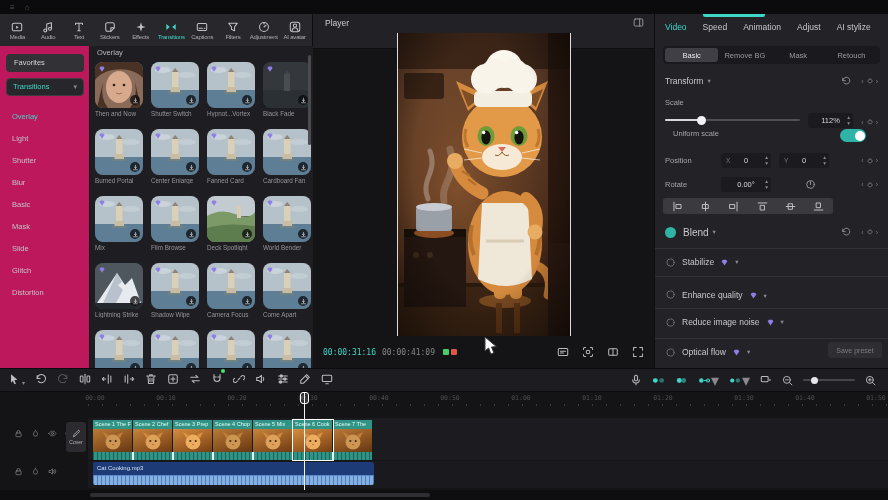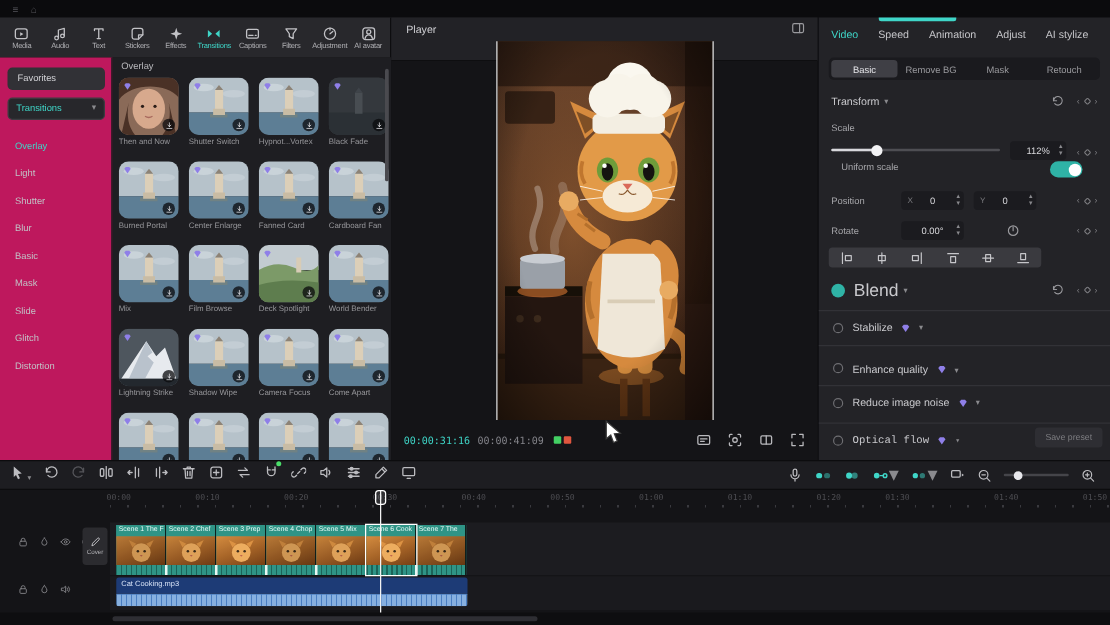--- a/index.html
+++ b/index.html
@@ -1016,21 +1016,21 @@
         </span>
         <span class="icn ">
           <svg width="11" height="11" viewBox="0 0 14 14" fill="none" stroke="currentColor" stroke-width="1.2" stroke-linecap="round" stroke-linejoin="round">
             <path d="M1.5 11.5h11M4.5 2.5h5v6h-5z"></path>
           </svg>
         </span>
       </div>
 
     <div class="insp-row" style="top:210px; height:16px; display:flex; align-items:center; padding-left:10px;">
       <span style="width:11px;height:11px;border-radius:50%;background:#2fb3a6;display:inline-block"></span>
-      <span class="insp-label" style="margin-left:7px;font-size:14px">Blend</span>
+      <span class="insp-label" style="margin-left:7px;font-size:10px">Blend</span>
       <span class="caret" style="color:#8a8a8e;font-size:6.5px;margin-left:4px">▾</span>
       <span class="rst icn" style="margin-left:auto;margin-right:0" id="rst2">
           <svg width="10" height="10" viewBox="0 0 14 14" fill="none" stroke="currentColor" stroke-width="1.2" stroke-linecap="round" stroke-linejoin="round">
             <path d="M2.5 3v3.5H6"></path>
             <path d="M2.7 6.3a4.8 4.8 0 1 1 1.2 3.4"></path>
           </svg>
         </span>
       <span class="kfctl" style="margin-left:10px;margin-right:10px" id="kf5">
           <span>‹</span>
           <svg width="10" height="10" viewBox="0 0 14 14" fill="none" stroke="currentColor" stroke-width="1.2" stroke-linecap="round" stroke-linejoin="round">
@@ -1077,21 +1077,21 @@
             </svg>
           </span>
           <span class="insp-label" style="font-size: 8.5px;">Reduce image noise</span>
           <span class="icn gem">
             <svg width="9" height="9" viewBox="0 0 14 14" fill="none" stroke="currentColor" stroke-width="1.2" stroke-linecap="round" stroke-linejoin="round">
               <path d="M2.5 5.2L4.6 2.8h4.8l2.1 2.4L7 11.8z" fill="currentColor" stroke="none"></path>
             </svg>
           </span>
           <span class="caret">▾</span>
         </div>
-        <div class="sec-row" style="top: 330px; font-family: Liberation Mono, monospace;">
+        <div class="sec-row" style="top: 330px;">
           <span class="icn ring">
             <svg width="11" height="11" viewBox="0 0 14 14" fill="none" stroke="currentColor" stroke-width="1.2" stroke-linecap="round" stroke-linejoin="round">
               <circle cx="7" cy="7" r="4.6"></circle>
             </svg>
           </span>
           <span class="insp-label" style="font-size: 8.5px;">Optical flow</span>
           <span class="icn gem">
             <svg width="9" height="9" viewBox="0 0 14 14" fill="none" stroke="currentColor" stroke-width="1.2" stroke-linecap="round" stroke-linejoin="round">
               <path d="M2.5 5.2L4.6 2.8h4.8l2.1 2.4L7 11.8z" fill="currentColor" stroke="none"></path>
             </svg>
@@ -1231,21 +1231,21 @@
     <div id="rulerLabels">
         <span class="ruler-label" style="left: 95px;">00:00</span>
         <span class="ruler-label" style="left: 166px;">00:10</span>
         <span class="ruler-label" style="left: 237px;">00:20</span>
         <span class="ruler-label" style="left: 308px;">00:30</span>
         <span class="ruler-label" style="left: 379px;">00:40</span>
         <span class="ruler-label" style="left: 450px;">00:50</span>
         <span class="ruler-label" style="left: 521px;">01:00</span>
         <span class="ruler-label" style="left: 592px;">01:10</span>
         <span class="ruler-label" style="left: 663px;">01:20</span>
-        <span class="ruler-label" style="left: 718px;">01:30</span>
+        <span class="ruler-label" style="left: 744px;">01:30</span>
         <span class="ruler-label" style="left: 805px;">01:40</span>
         <span class="ruler-label" style="left: 876px;">01:50</span>
       </div>
     <div id="rulerTicks"></div>
     <div class="lane" id="laneVideo"></div>
     <div class="lane" id="laneAudio"></div>
 
     <div class="trackIcons" style="left:14px; top:37px" id="vTrackIcons">
         <span class="icn ">
           <svg width="9" height="9" viewBox="0 0 14 14" fill="none" stroke="currentColor" stroke-width="1.2" stroke-linecap="round" stroke-linejoin="round">

